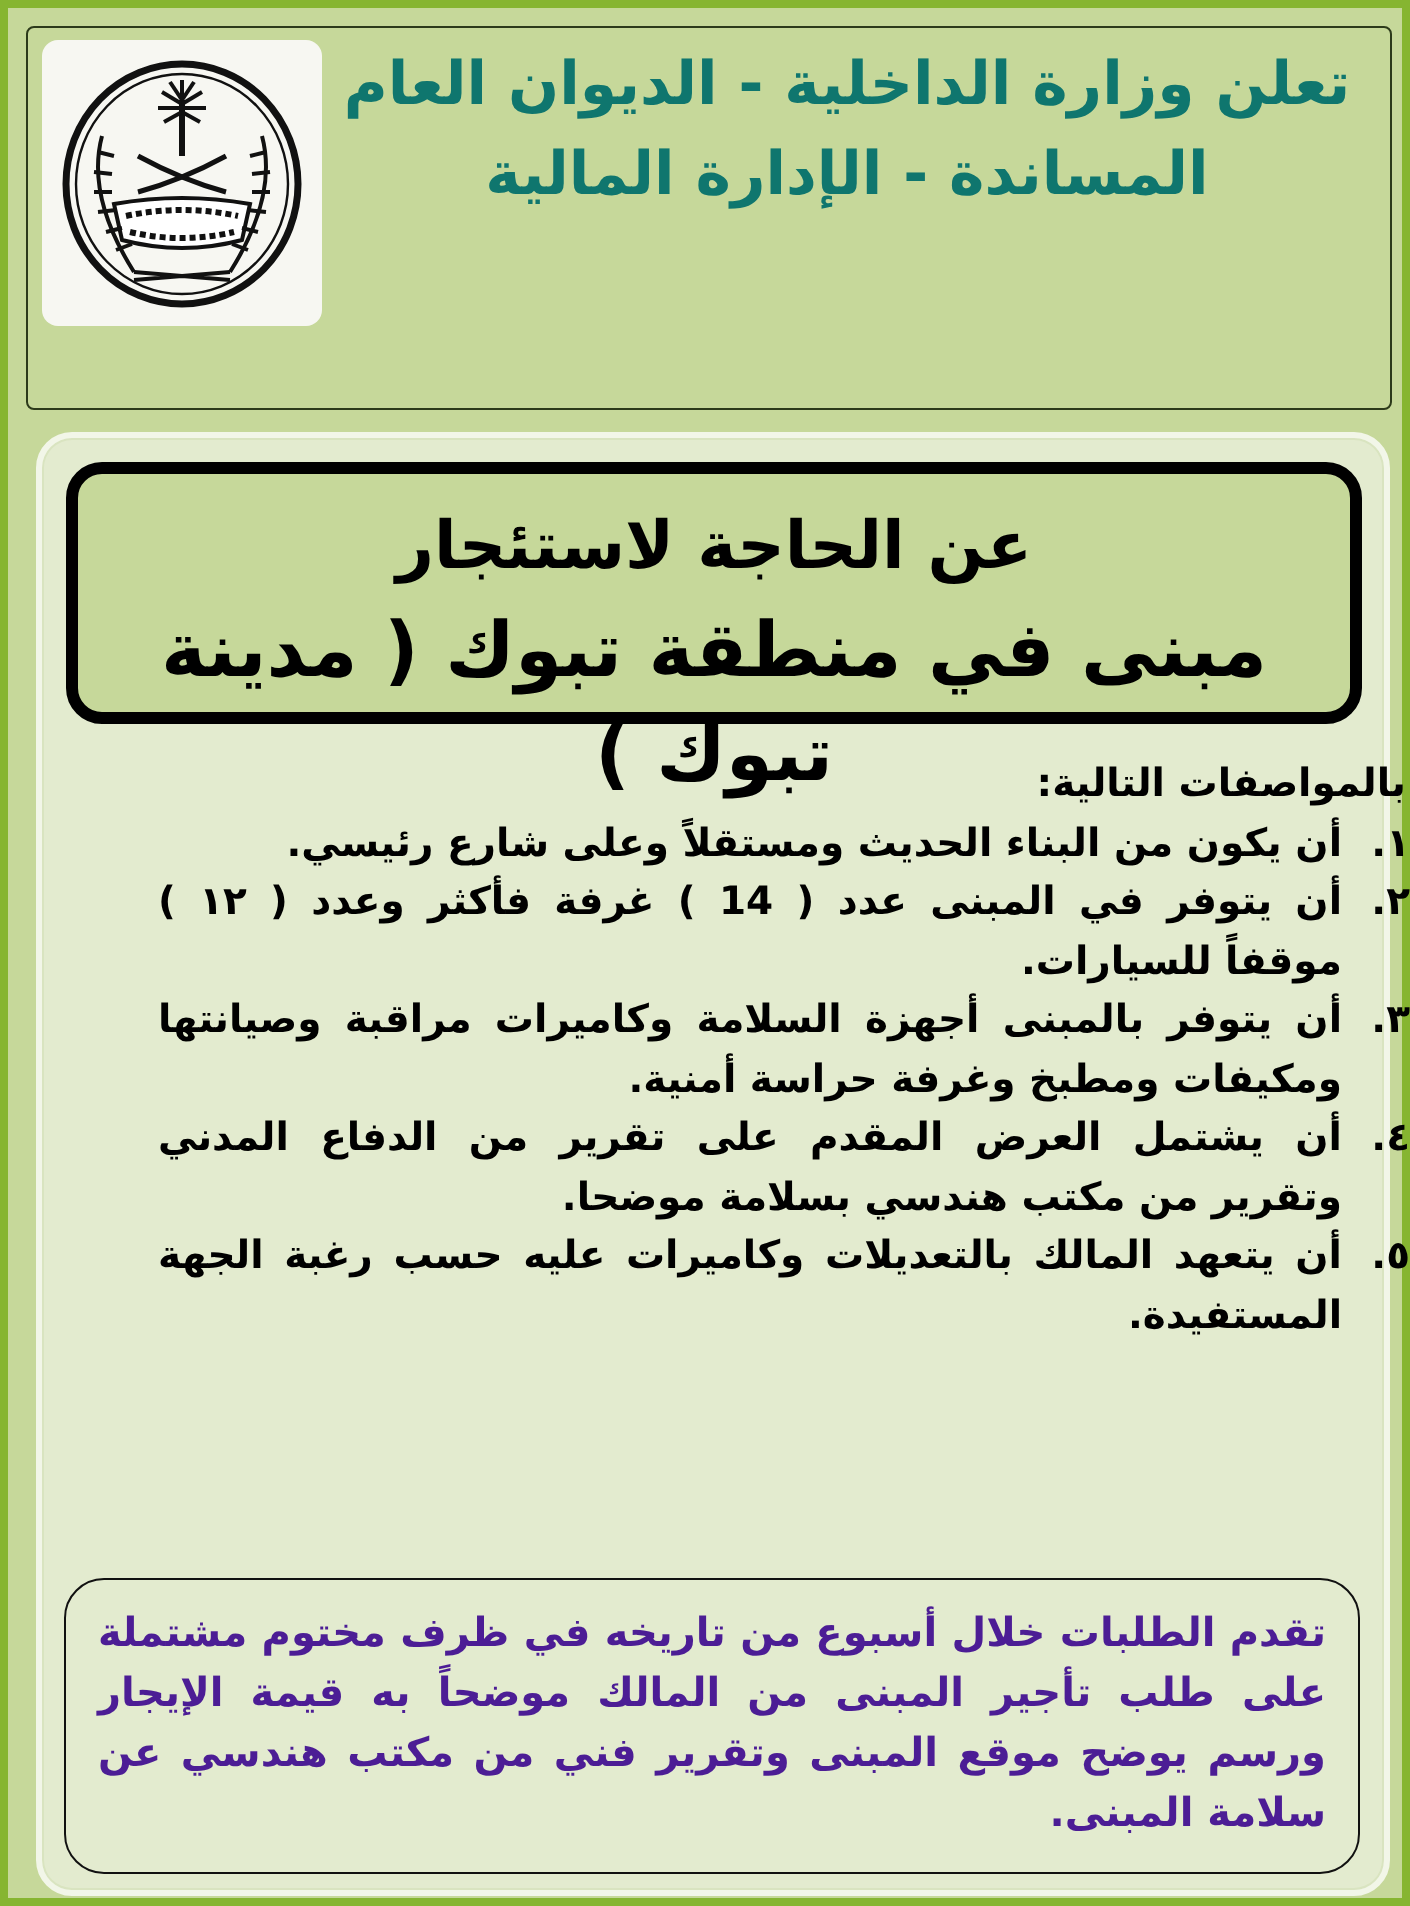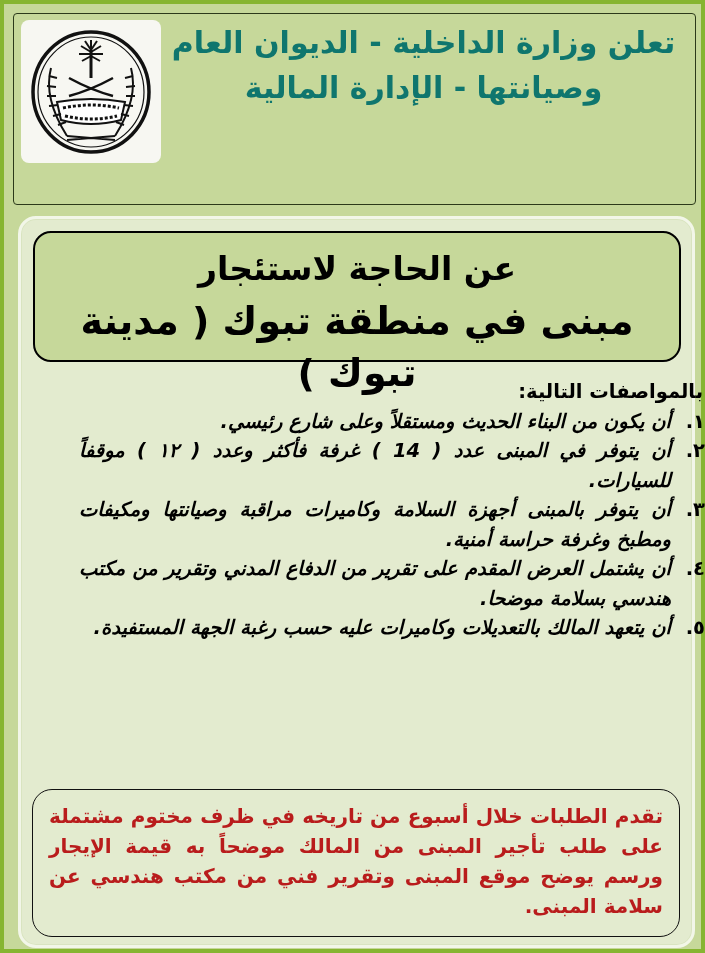--- a/index.html
+++ b/index.html
@@ -31,40 +31,40 @@
     letter-spacing:-0.5px;
   }
   .body-panel {
     position:absolute; left:14px; top:212px; width:677px; height:732px;
     background:#e3ebcf; border-radius:18px; box-sizing:border-box;
     border:3px solid #f2f6e8;
     box-shadow: inset 0 0 0 1px #d9e4c0;
   }
   .title-box {
     position:absolute; left:12px; top:12px; width:648px; height:131px;
-    background:#c6d89a; border:2px solid #000000; border-radius:18px;
+    background:#c6d89a; border:6px solid #000000; border-radius:18px;
     box-sizing:border-box; direction:rtl; text-align:center;
     font-weight:bold; color:#000;
   }
   .title-line1 { font-size:33px; line-height:40px; margin-top:16px; }
   .title-line2 { font-size:38px; line-height:52px; margin-top:6px; }
   .specs {
     position:absolute; left:20px; top:158px; width:630px;
     direction:rtl; text-align:right; font-weight:bold;
     font-size:19.5px; line-height:29.5px; color:#000;margin-left:38px;
   }
   .specs .intro { margin-right:6px; }
   .spec-item { display:flex; flex-direction:row; }
   .spec-num { width:38px; flex:0 0 38px; text-align:right; padding-right:4px; box-sizing:border-box; }
-  .spec-text { flex:1; text-align:justify; text-align-last:right;font-style:italic; }
+  .spec-text { flex:1; text-align:justify; text-align-last:right; }
   .note-box {
     position:absolute; left:11px; top:570px; width:648px; height:148px;
     border:1.5px solid #111; border-radius:20px; box-sizing:border-box;
     direction:rtl; text-align:justify; text-align-last:right; font-weight:bold;
-    font-size:20px; line-height:30px; color:#b91c1c; padding:11px 16px 0 16px;
+    font-size:20px; line-height:30px; color:#4c1d95; padding:11px 16px 0 16px;
     background:#e3ebcf;
   }
 </style>
 </head>
 <body>
 
 <div class="page">
 
   <div class="header-box">
     <div class="emblem">
@@ -96,21 +96,21 @@
           <path d="M24 40 Q16 70 40 108"></path>
           <path d="M104 40 Q112 70 88 108"></path>
           <path d="M22 48 l8 2 M20 58 l9 1 M20 68 l9 0 M22 78 l9 -1 M26 88 l8 -2 M31 97 l8 -3"></path>
           <path d="M106 48 l-8 2 M108 58 l-9 1 M108 68 l-9 0 M106 78 l-9 -1 M102 88 l-8 -2 M97 97 l-8 -3"></path>
           <path d="M40 108 L88 112 M88 108 L40 112"></path>
         </g>
       </svg>
     </div>
     <div class="header-text">
       <div>تعلن وزارة الداخلية - الديوان العام</div>
-      <div>وصيانتها - الإدارة المالية</div>
+      <div>المساندة - الإدارة المالية</div>
     </div>
   </div>
 
   <div class="body-panel">
     <div class="title-box">
       <div class="title-line1">عن الحاجة لاستئجار</div>
       <div class="title-line2">مبنى في منطقة تبوك ( مدينة تبوك )</div>
     </div>
 
     <div class="specs">

